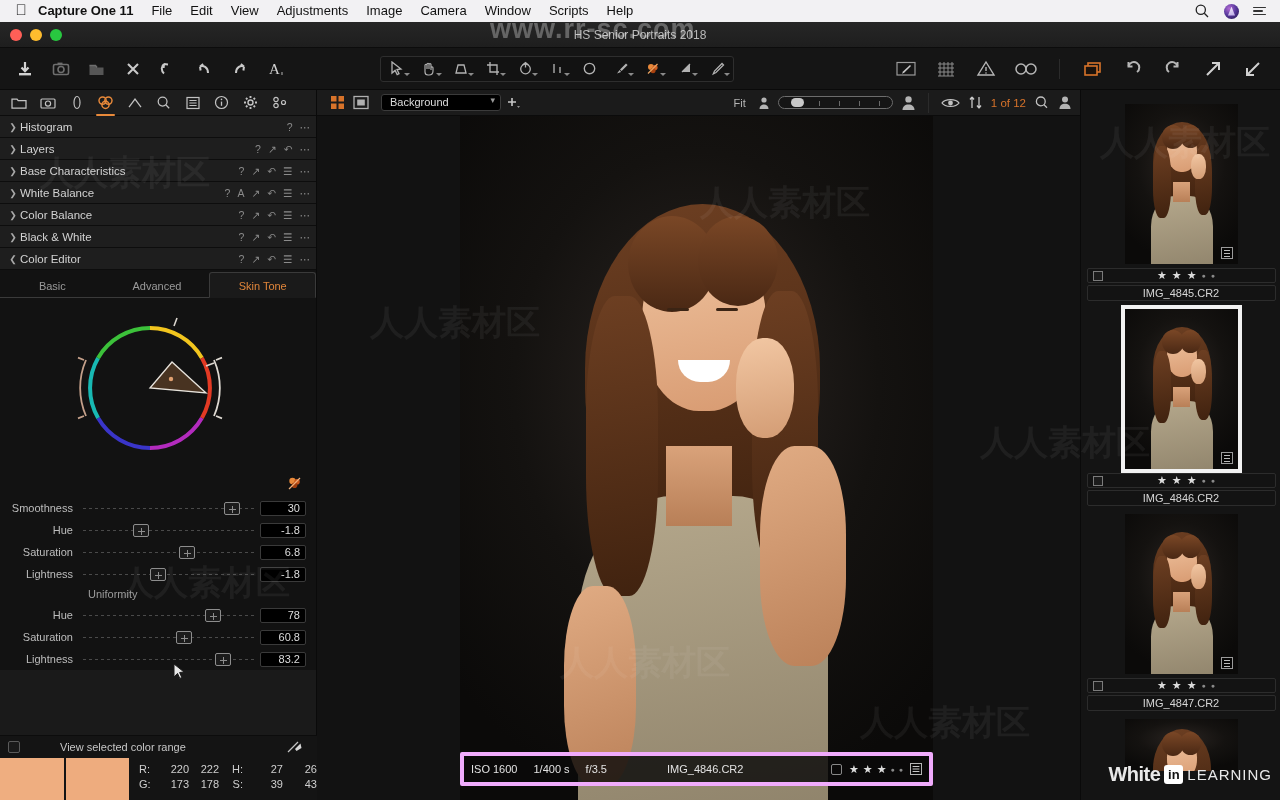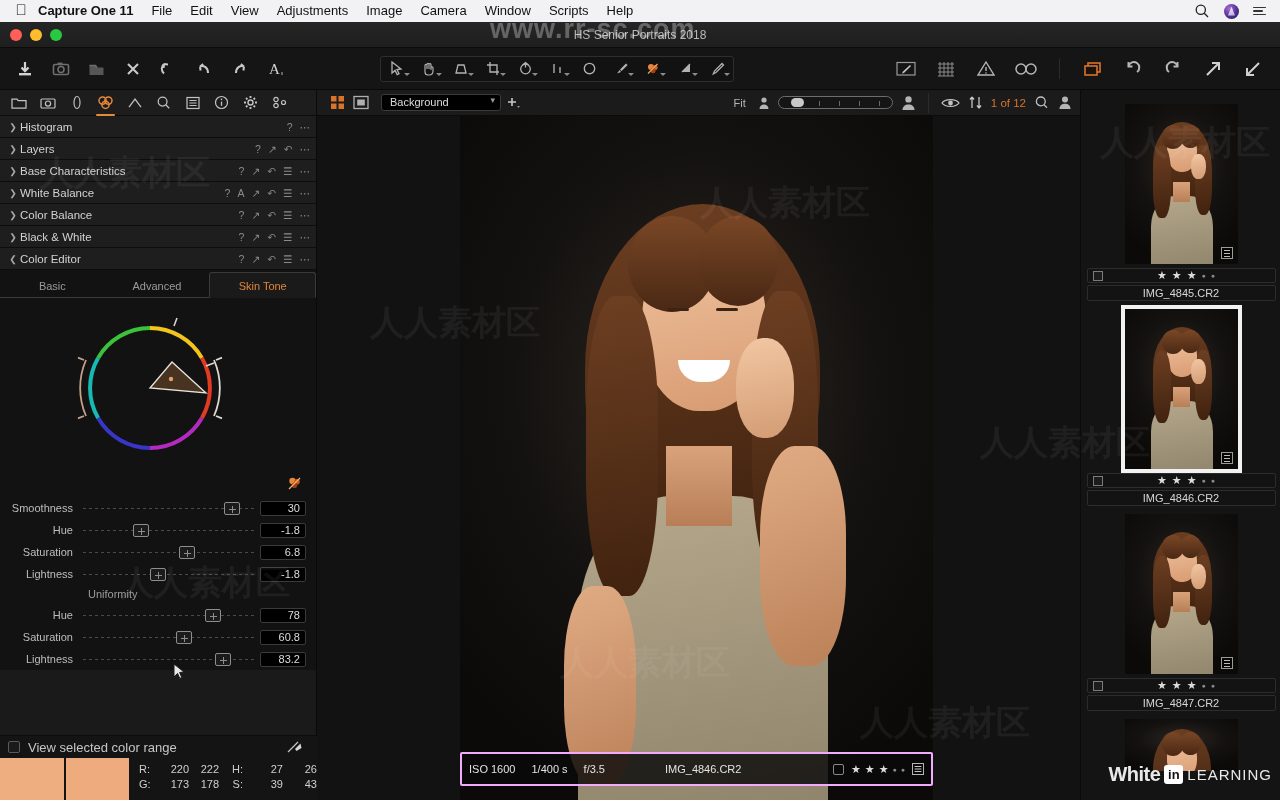--- a/index.html
+++ b/index.html
@@ -177,21 +177,21 @@
   
   .ce-bottom {
     position: absolute; left: 0; bottom: 0; width: 317px;
     background: #141414; border-top: 1px solid #0c0c0c;
   }
   .vscr { display: flex; align-items: center; height: 22px; padding-left: 8px; position: relative; }
   .cbx {
     width: 12px; height: 12px; border: 1px solid #5a5a5a; border-radius: 2px;
     background: #1a1a1a; margin-right: 8px;
   }
-  .vscr-lbl { font-size: 13px; color: #c6c6c6; }
+  .vscr-lbl { font-size: 11px; color: #c6c6c6; margin-left: 32px; }
   .eyedrop { position: absolute; right: 14px; top: 3px; color: #c0c0c0; }
   .swatches { display: flex; height: 42px; }
   .sw { width: 78px; height: 42px; border-right: 2px solid #141414; }
   .readout {
     flex: 1; padding: 4px 0 0 8px; font-size: 11px; color: #cfcfcf;
     font-family: "Liberation Sans", sans-serif; line-height: 15px;
   }
   .ro-line { display: flex; gap: 0; white-space: nowrap; }
   .ro-k { width: 20px; }
   .ro-v { width: 30px; text-align: right; }
@@ -225,21 +225,21 @@
     background: #c9c9c9;
   }
   .pcount { font-size: 11.5px; color: #d8732a; }
   .viewimg { position: absolute; left: 0; top: 26px; right: 0; bottom: 0; background: #121212; }
   .photo {
     position: absolute; left: 143px; top: 0px; width: 473px; height: 714px;
     background: #0d0d0d; overflow: hidden;
   }
   .exifbar {
     position: absolute; left: 143px; bottom: 14px; width: 473px; height: 34px;
-    background: rgba(10,10,10,.82); border: 2px solid #f0abfc; border-radius: 2px;
+    background: rgba(10,10,10,.82); border: 4px solid #f0abfc; border-radius: 2px;
     display: flex; align-items: center; padding: 12px 7px; font-size: 11px; color: #e2e2e2;
   }
   .exif-i { padding-right: 16px; }
   .exif-file { padding-left: 44px; }
   .exif-right { margin-left: auto; display: flex; align-items: center; gap: 7px; }
   .xcbx { width: 11px; height: 11px; border: 1px solid #888; border-radius: 2px; }
   .stars { display: flex; gap: 4px; align-items: center; }
   .st { color: #dcdcdc; font-size: 11px; line-height: 11px; }
   .st.off { color: #8a8a8a; font-size: 7px; }
 

